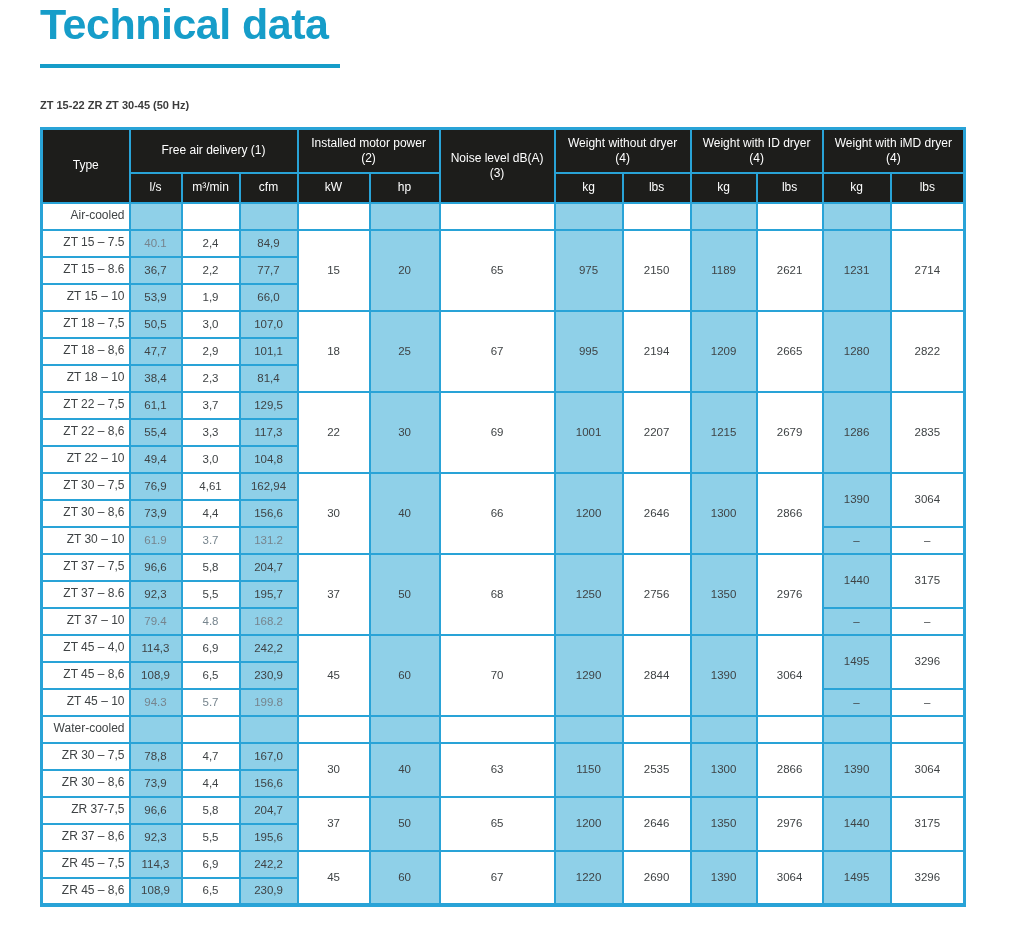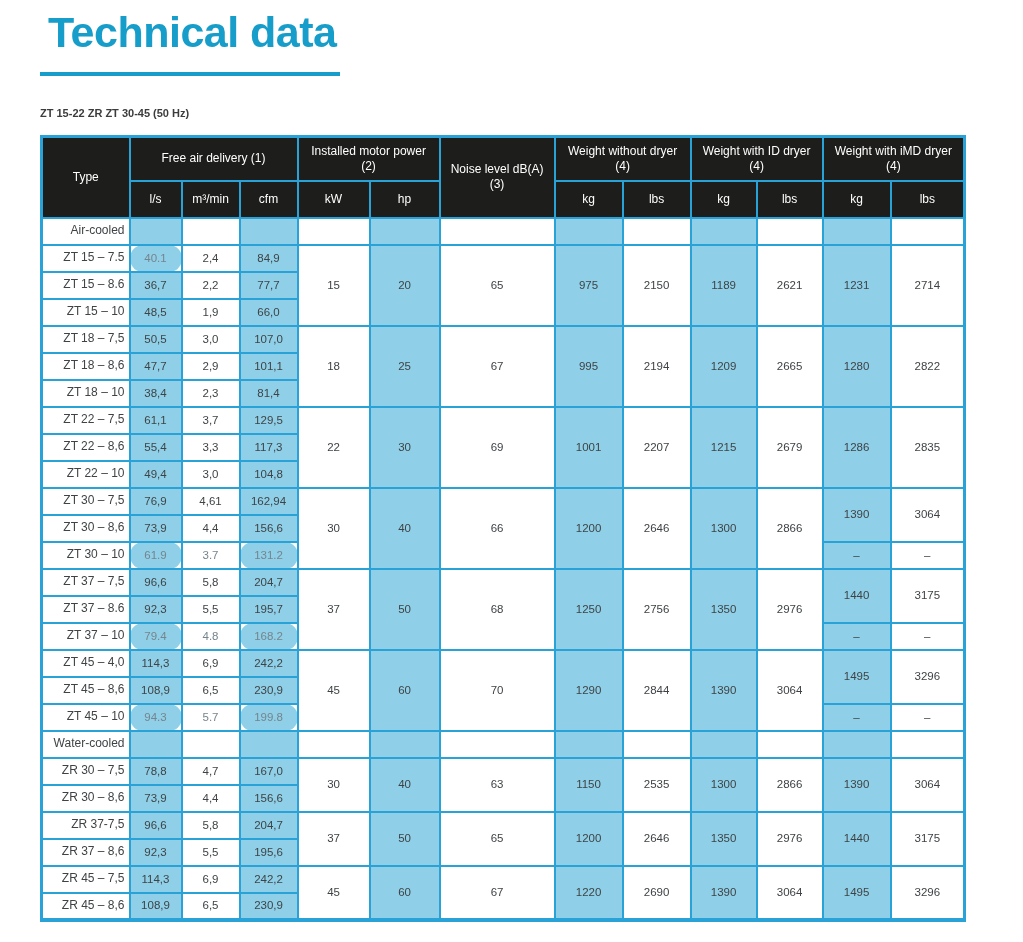--- a/index.html
+++ b/index.html
@@ -14,21 +14,21 @@
   html,body{margin:0;padding:0;}
   body{
     width:1023px;height:942px;background:#ffffff;
     font-family:"Liberation Sans",sans-serif;
     overflow:hidden;
   }
   .content{padding:2px 40px 0 40px;}
   .page-title{
     color:var(--accent);
     font-size:43px;line-height:1.05;font-weight:bold;
-    letter-spacing:-0.5px;margin:8px;
+    letter-spacing:-0.5px;margin:0;
   }
   .title-underline{
     width:300px;height:4px;background:var(--accent);margin-top:17px;
   }
   .subtitle{
     margin-top:31px;margin-bottom:16px;
     font-size:11px;font-weight:bold;color:#3c3c3c;
   }
   table.tech{
     border-collapse:collapse;table-layout:fixed;width:923px;
@@ -37,29 +37,29 @@
   table.tech th,table.tech td{
     border:2px solid var(--border);
     overflow:hidden;
   }
   table.tech thead th{
     background:var(--header_bg);color:#ffffff;
     font-weight:normal;font-size:12px;line-height:1.25;
     padding:2px 4px;text-align:center;vertical-align:middle;
   }
   table.tech thead tr.hrow1 th{height:44px;}
-  table.tech thead tr.hrow2 th{height:37px;}
+  table.tech thead tr.hrow2 th{height:30px;}
   table.tech tbody td{
     height:27px;font-size:11.5px;color:var(--text);
     text-align:center;vertical-align:middle;
     padding:1px 4px;background:#ffffff;line-height:1.15;
   }
   table.tech tbody td.type{text-align:right;padding-left:8px;font-size:12px;margin-top:36px;}
   table.tech tbody td.c-blue{background:var(--cell_blue);}
-  table.tech tbody td.gray{color:var(--text_gray);border-radius:13px;}
+  table.tech tbody td.gray{color:var(--text_gray);}
 </style>
 </head>
 <body>
 
 <div class="content">
   <h1 class="page-title">Technical data</h1>
   <div class="title-underline"></div>
   <div class="subtitle">ZT 15-22 ZR ZT 30-45 (50 Hz)</div>
   <table class="tech">
     <colgroup>
@@ -133,21 +133,21 @@
           <td rowspan="3">2714</td>
         </tr>
         <tr>
           <td class="type">ZT 15 – 8.6</td>
           <td class="c-blue">36,7</td>
           <td>2,2</td>
           <td class="c-blue">77,7</td>
         </tr>
         <tr>
           <td class="type">ZT 15 – 10</td>
-          <td class="c-blue">48,5</td>
+          <td class="c-blue">53,9</td>
           <td>1,9</td>
           <td class="c-blue">66,0</td>
         </tr>
         <tr>
           <td class="type">ZT 18 – 7,5</td>
           <td class="c-blue">50,5</td>
           <td>3,0</td>
           <td class="c-blue">107,0</td>
           <td rowspan="3">18</td>
           <td class="c-blue" rowspan="3">25</td>

